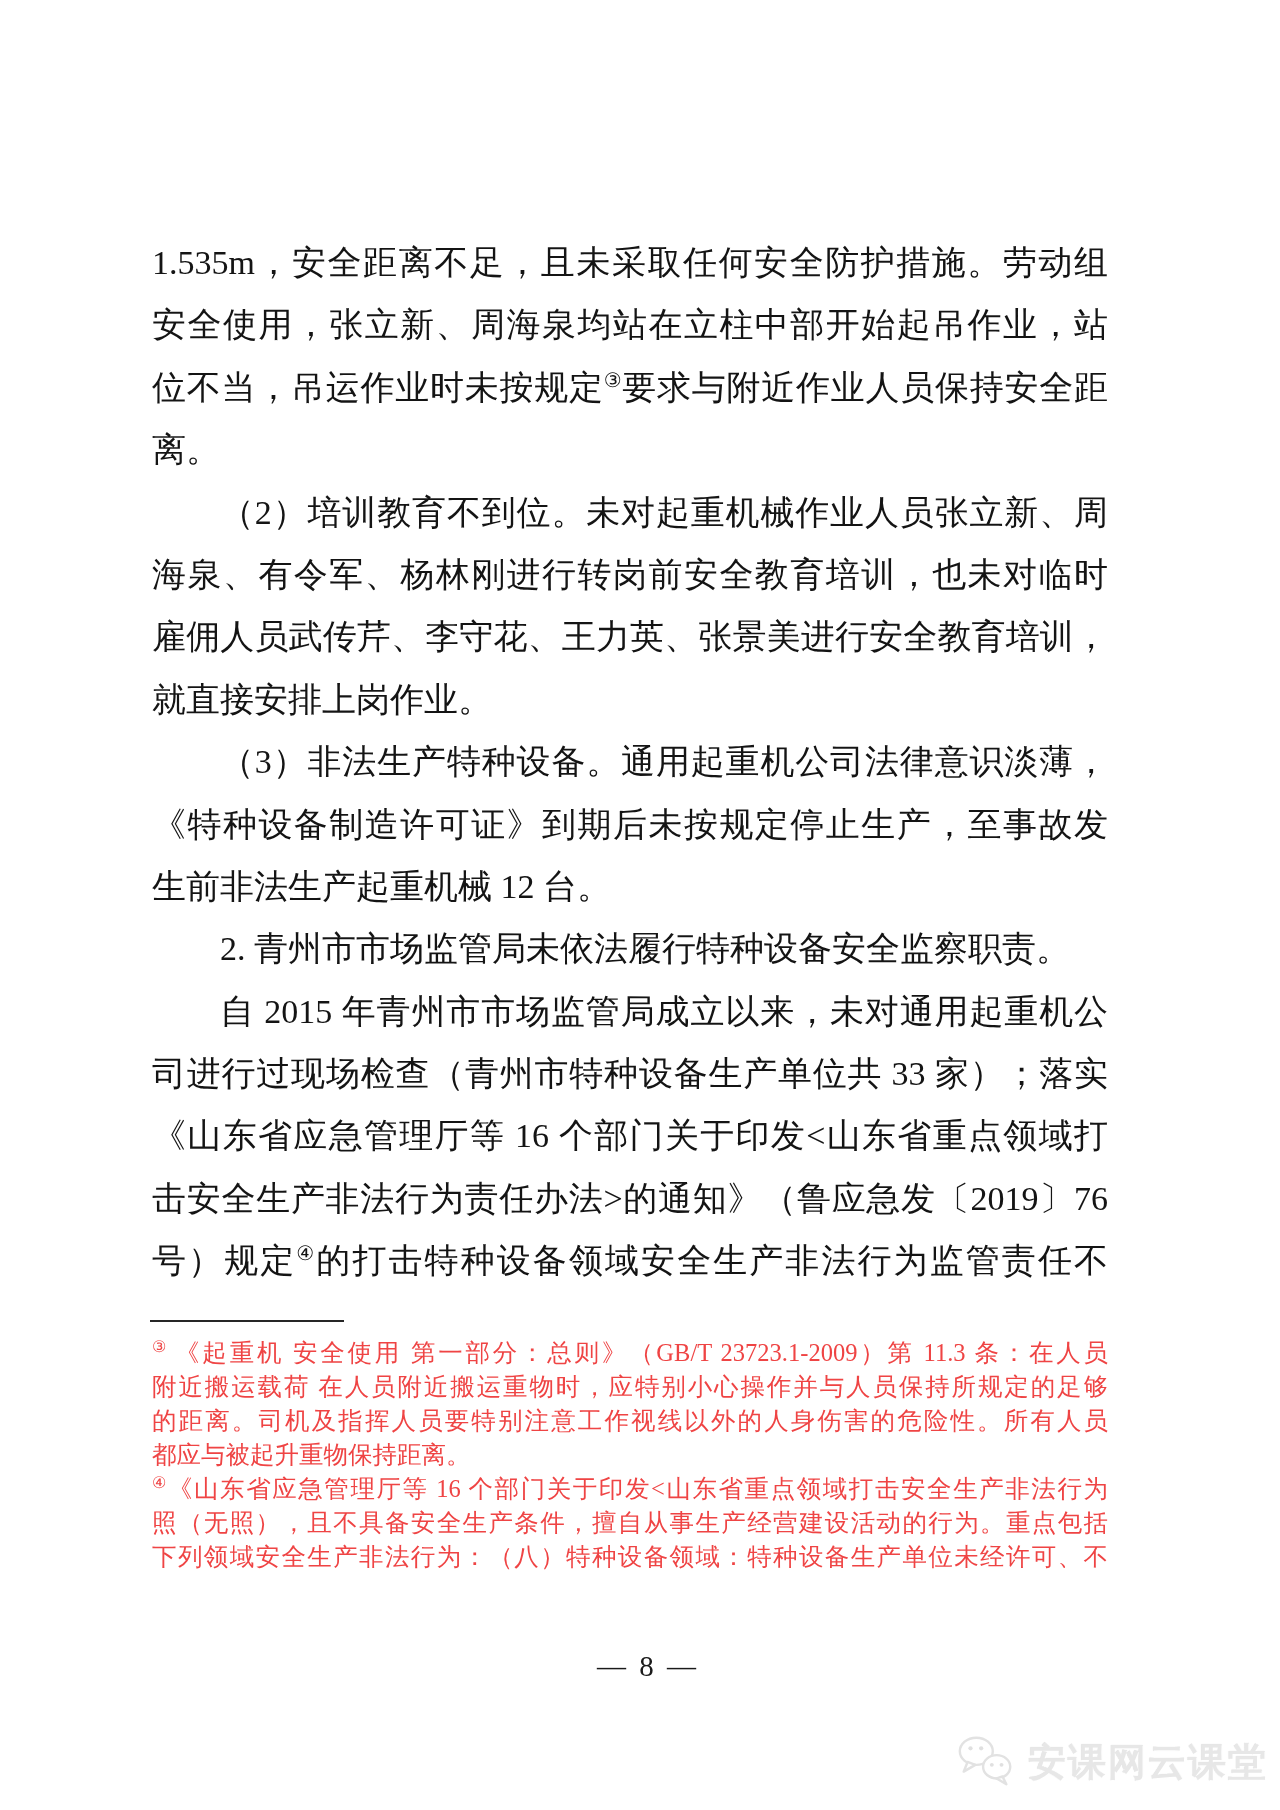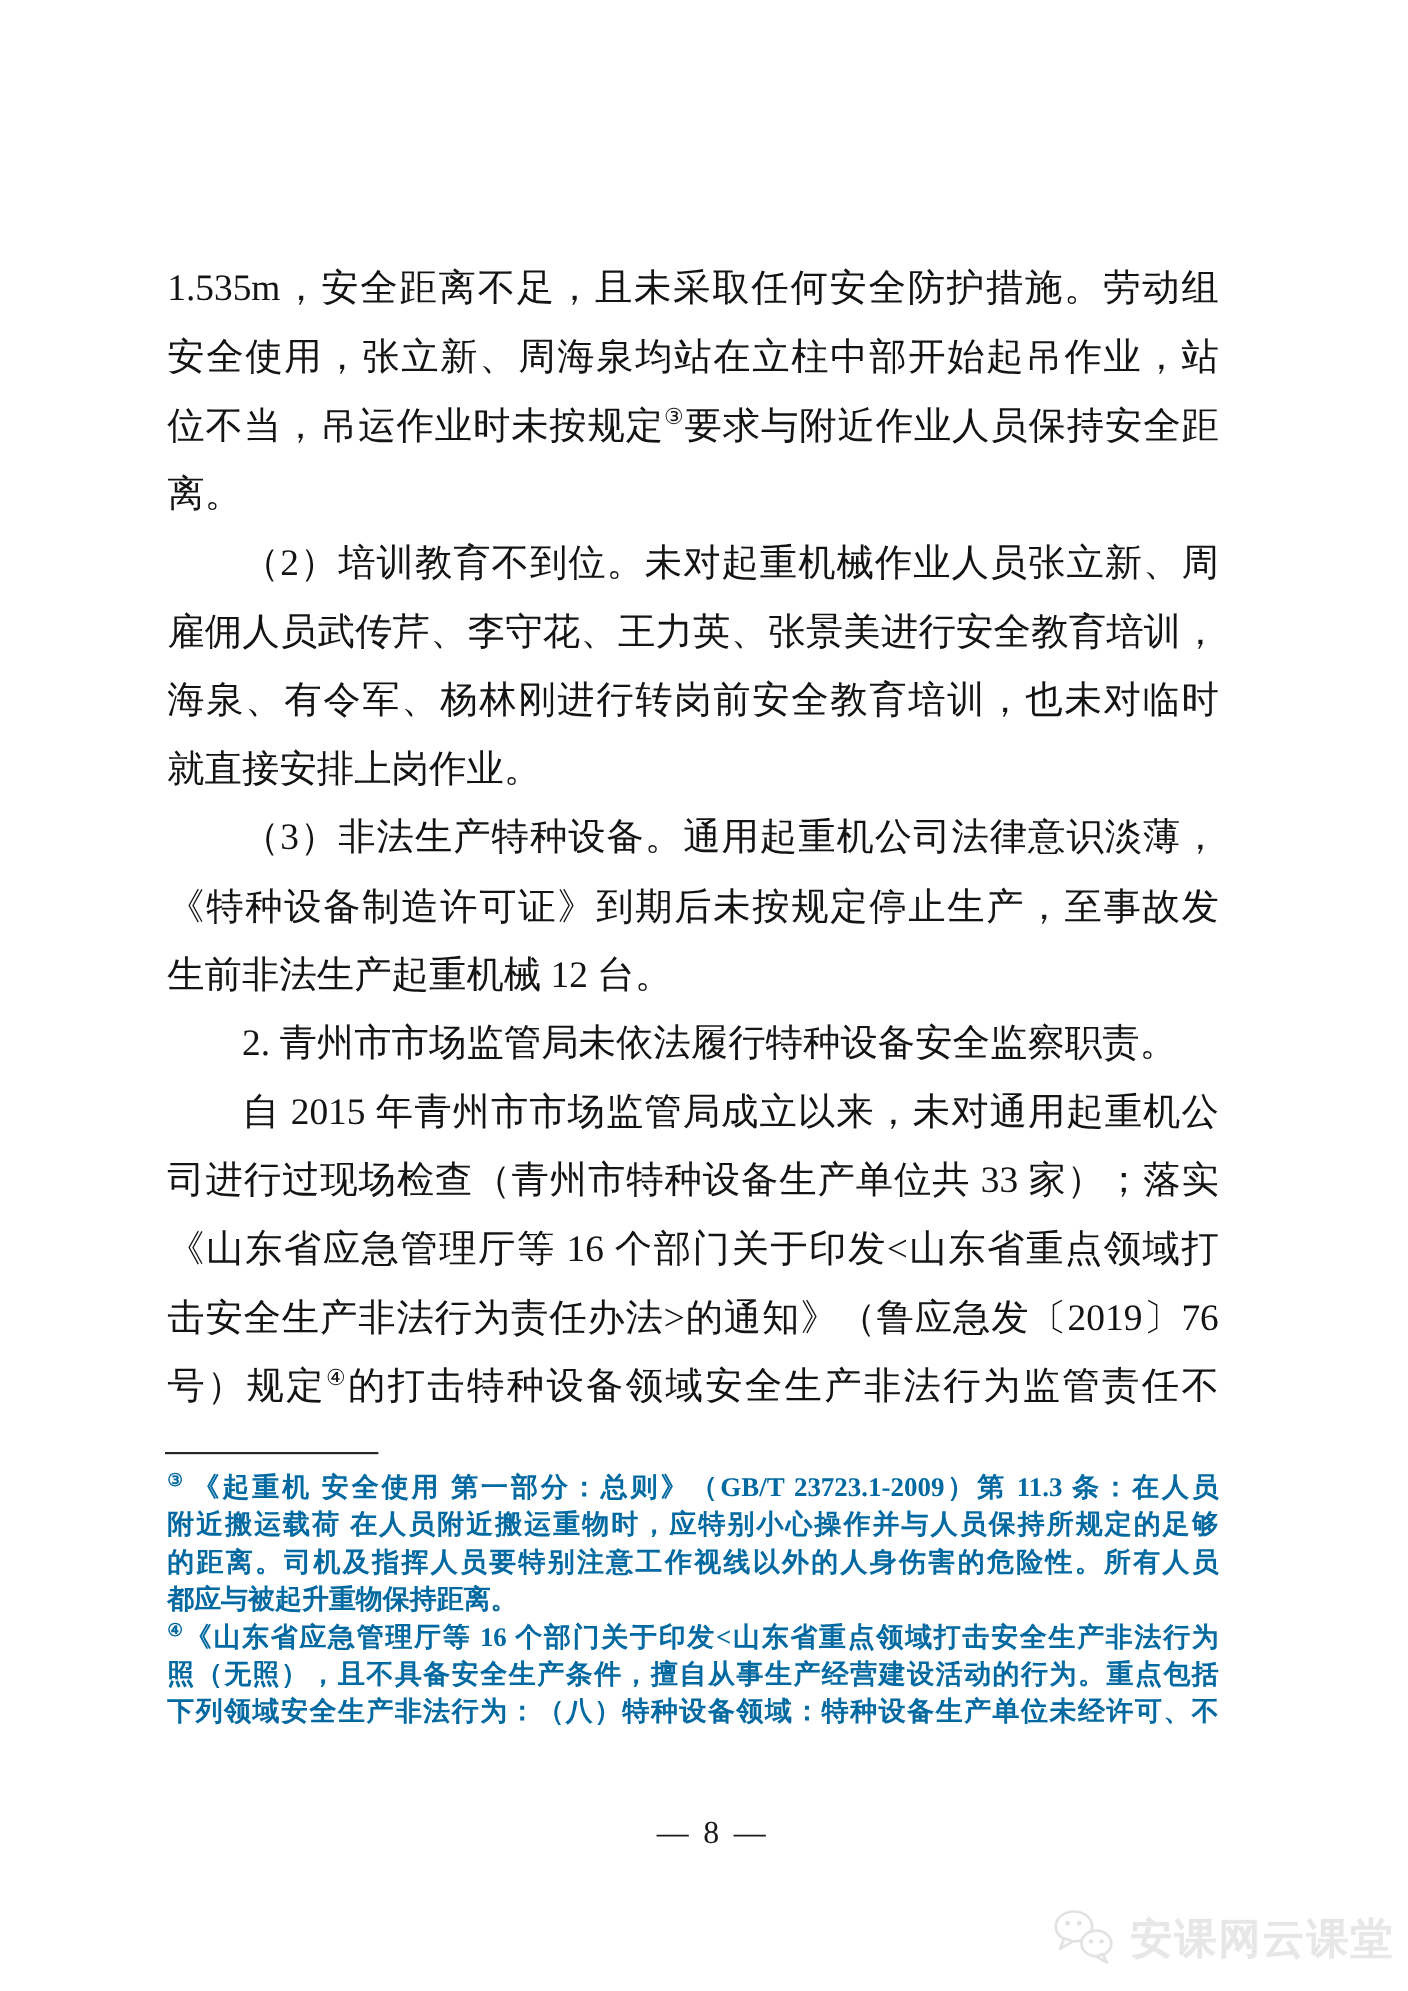--- a/index.html
+++ b/index.html
@@ -54,22 +54,21 @@
   }
   .footnotes {
     position: absolute;
     left: 152px;
     top: 1336px;
     width: 956px;
   }
   .fline {
     font-size: 24.5px;
     line-height: 34px;
-    color: #0369a1;
-    font-weight: bold;
+    color: #ef4444;
   }
   .fline.just {
     text-align: justify;
     text-align-last: justify;
   }
   sup.fnmark {
     font-size: 16px;
     vertical-align: super;
     line-height: 0;
     padding-right: 6px;
@@ -111,22 +110,22 @@
 <div class="page">
 
   <main class="body-text">
     <div class="line just">1.535m，安全距离不足，且未采取任何安全防护措施。劳动组</div>
     <div class="line just">安全使用，张立新、周海泉均站在立柱中部开始起吊作业，站</div>
     <div class="line just">
       <span>位不当，吊运作业时未按规定</span><sup class="fnref">③</sup><span>要求与附近作业人员保持安全距</span>
     </div>
     <div class="line">离。</div>
     <div class="line just indent">（2）培训教育不到位。未对起重机械作业人员张立新、周</div>
+    <div class="line just">海泉、有令军、杨林刚进行转岗前安全教育培训，也未对临时</div>
     <div class="line just">雇佣人员武传芹、李守花、王力英、张景美进行安全教育培训，</div>
-    <div class="line just">海泉、有令军、杨林刚进行转岗前安全教育培训，也未对临时</div>
     <div class="line">就直接安排上岗作业。</div>
     <div class="line just indent">（3）非法生产特种设备。通用起重机公司法律意识淡薄，</div>
     <div class="line just">《特种设备制造许可证》到期后未按规定停止生产，至事故发</div>
     <div class="line">生前非法生产起重机械 12 台。</div>
     <div class="line indent">2. 青州市市场监管局未依法履行特种设备安全监察职责。</div>
     <div class="line just indent">自 2015 年青州市市场监管局成立以来，未对通用起重机公</div>
     <div class="line just">司进行过现场检查（青州市特种设备生产单位共 33 家）；落实</div>
     <div class="line just">《山东省应急管理厅等 16 个部门关于印发&lt;山东省重点领域打</div>
     <div class="line just">击安全生产非法行为责任办法&gt;的通知》（鲁应急发〔2019〕76</div>
     <div class="line just">

